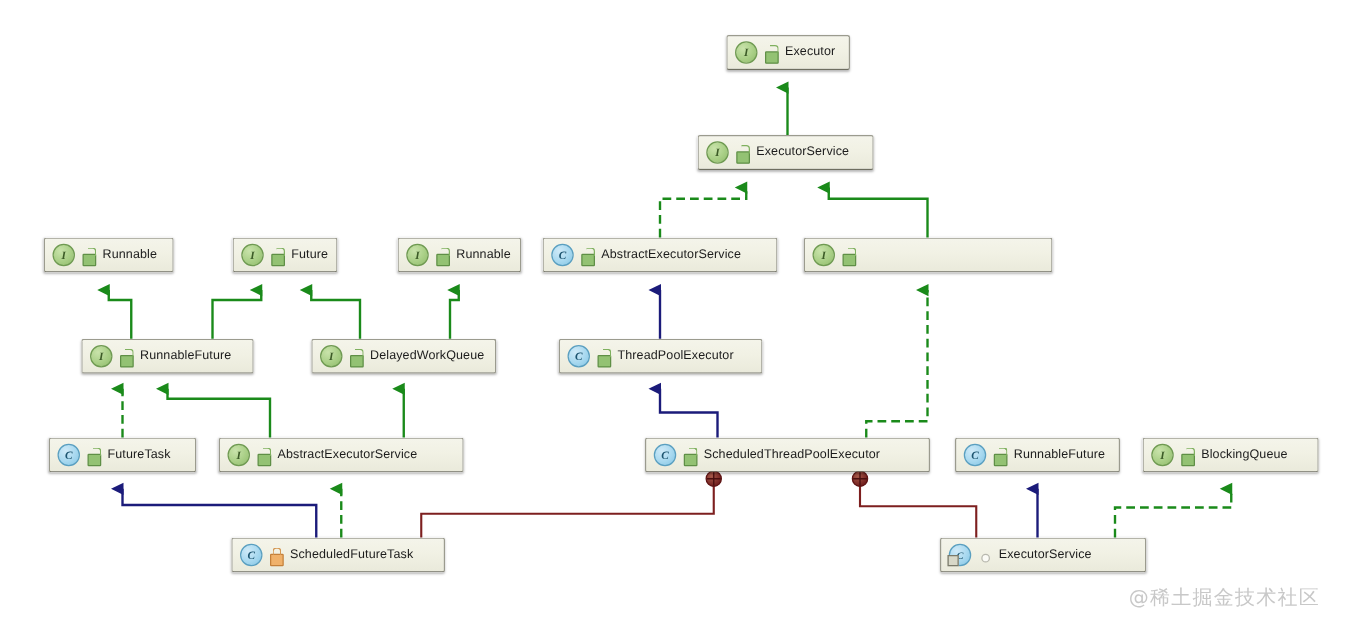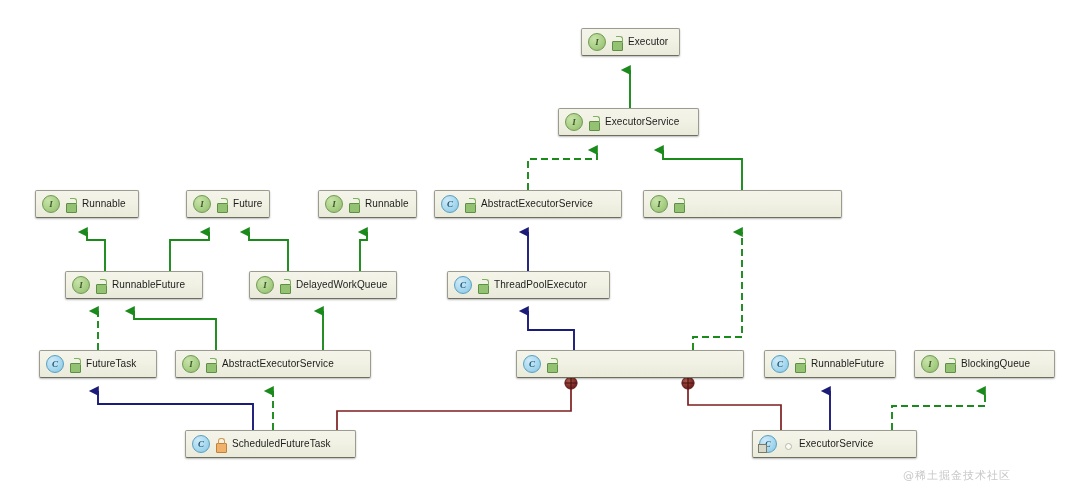--- a/index.html
+++ b/index.html
@@ -151,21 +151,21 @@
     left: 2px;
     top: 5px;
     width: 5px;
     height: 5px;
     border: 1.5px solid #b8b8ae;
     border-radius: 50%;
     background: #fbfbf6;
   }
   .watermark {
     position: absolute;
-    font-size: 11px;
+    font-size: 16px;
     color: #c8c8c8;
     letter-spacing: 1px;
     user-select: none;
     white-space: nowrap;
     font-family: "DejaVu Sans", sans-serif;
     z-index: 2;
   }
 </style>
 </head>
 <body>
@@ -334,20 +334,21 @@
 
   <div class="uml-node" style="left:175px; top:350px; width:196px;">
     <span class="type-icon iface">I</span>
     <span class="vis-badge pub"></span>
     <span class="node-label">AbstractExecutorService</span>
   </div>
 
   <div class="uml-node" style="left:516px; top:350px; width:228px;">
     <span class="type-icon cls">C</span>
     <span class="vis-badge pub"></span>
+    <span class="node-label">ScheduledThreadPoolExecutor</span>
   </div>
 
   <div class="uml-node" style="left:764px; top:350px; width:132px;">
     <span class="type-icon cls">C</span>
     <span class="vis-badge pub"></span>
     <span class="node-label">RunnableFuture</span>
   </div>
 
   <div class="uml-node" style="left:914px; top:350px; width:141px;">
     <span class="type-icon iface">I</span>

